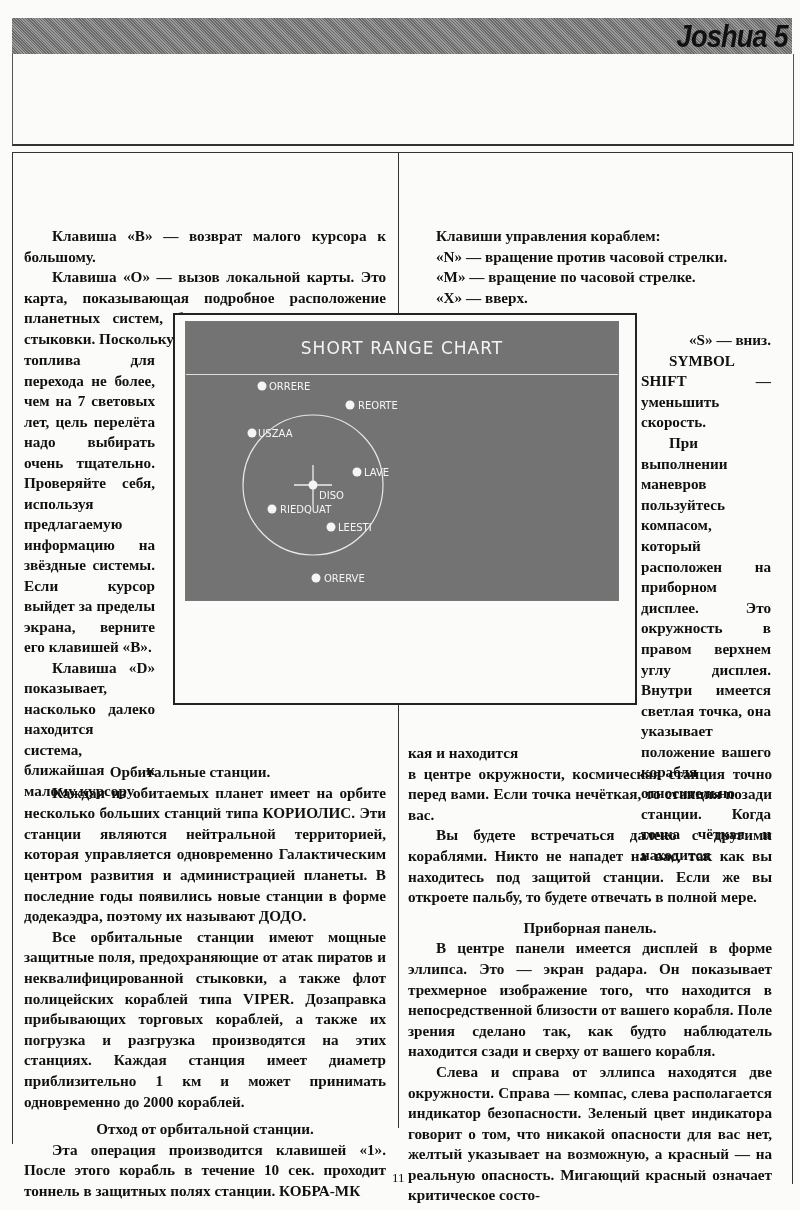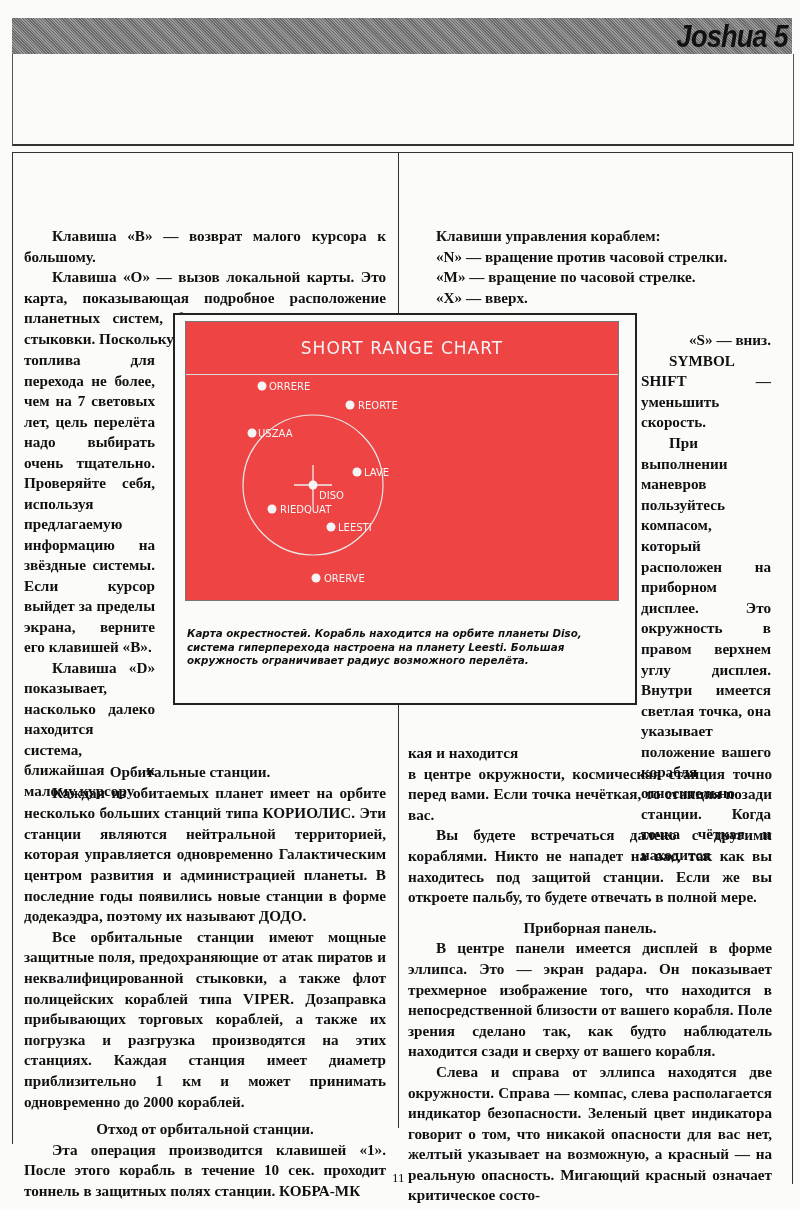--- a/index.html
+++ b/index.html
@@ -19,21 +19,21 @@
   .vline-mid { position:absolute; left:398px; top:152px; width:1px; height:168px; background:#333; }
   .vline-mid2 { position:absolute; left:398px; top:700px; width:1px; height:428px; background:#333; }
   .vline-right { position:absolute; left:792px; top:152px; width:1px; height:1032px; background:#333; }
   .txt { position:absolute; font-size:15.2px; line-height:20.6px; font-weight:bold; text-align:justify;margin-top:40px; }
   .txt p { margin:0; }
   .ind { text-indent:28px; }
   .head { text-align:center; font-weight:bold; }
   
   .figure { position:absolute; left:173px; top:313px; width:460px; height:388px;
             border:2px solid #222; border-right-width:2px; background:#fbfbf9; }
-  .chart { position:absolute; left:10px; top:6px; width:432px; height:278px; background:#ef4444;
+  .chart { position:absolute; left:10px; top:6px; width:432px; height:278px; background:#737373;
            border:1px solid #777; }
   .chart-title { position:absolute; left:0; top:0; width:100%; height:52px; line-height:52px; text-align:center;
            color:#f4f4f4; font-family:"DejaVu Sans","Liberation Sans",sans-serif; font-size:17px; letter-spacing:1px;
            border-bottom:1px solid #ddd; }
   .chart svg { position:absolute; left:0; top:0; }
   .caption { position:absolute; left:12px; top:312px; width:432px; font-family:"DejaVu Sans","Liberation Sans",sans-serif;
            font-style:italic; font-weight:bold; font-size:10.3px; line-height:13.5px; }
   .page-num { position:absolute; left:392px; top:1170px; font-size:13px; font-weight:normal; }
 </style>
 </head>
@@ -91,21 +91,20 @@
           <text x="133" y="177">DISO</text>
         <circle cx="86" cy="187" r="4.5"></circle>
           <text x="94" y="191">RIEDQUAT</text>
         <circle cx="145" cy="205" r="4.5"></circle>
           <text x="152" y="209">LEESTI</text>
         <circle cx="130" cy="256" r="4.5"></circle>
           <text x="138" y="260">ORERVE</text>
       </g>
     </svg>
   </div>
-  <div class="caption">Карта окрестностей. Корабль находится на орбите планеты Diso, система гиперперехода настроена на планету Leesti. Большая окружность ограничивает радиус возможного перелёта.</div>
 </div>
 
 <div class="txt" style="left:24px; top:722px; width:362px;">
   <p class="head" style="margin-left:-30px;">Орбитальные станции.</p>
   <p class="ind">Каждая из обитаемых планет имеет на орбите несколько больших станций типа КОРИОЛИС. Эти станции являются нейтральной территорией, которая управляется одновременно Галактическим центром развития и администрацией планеты. В последние годы появились новые станции в форме додекаэдра, поэтому их называют ДОДО.</p>
   <p class="ind">Все орбитальные станции имеют мощные защитные поля, предохраняющие от атак пиратов и неквалифицированной стыковки, а также флот полицейских кораблей типа VIPER. Дозаправка прибывающих торговых кораблей, а также их погрузка и разгрузка производятся на этих станциях. Каждая станция имеет диаметр приблизительно 1 км и может принимать одновременно до 2000 кораблей.</p>
   <p class="head" style="margin-top:7px;">Отход от орбитальной станции.</p>
   <p class="ind">Эта операция производится клавишей «1». После этого корабль в течение 10 сек. проходит тоннель в защитных полях станции. КОБРА-МК</p>
 </div>
 

